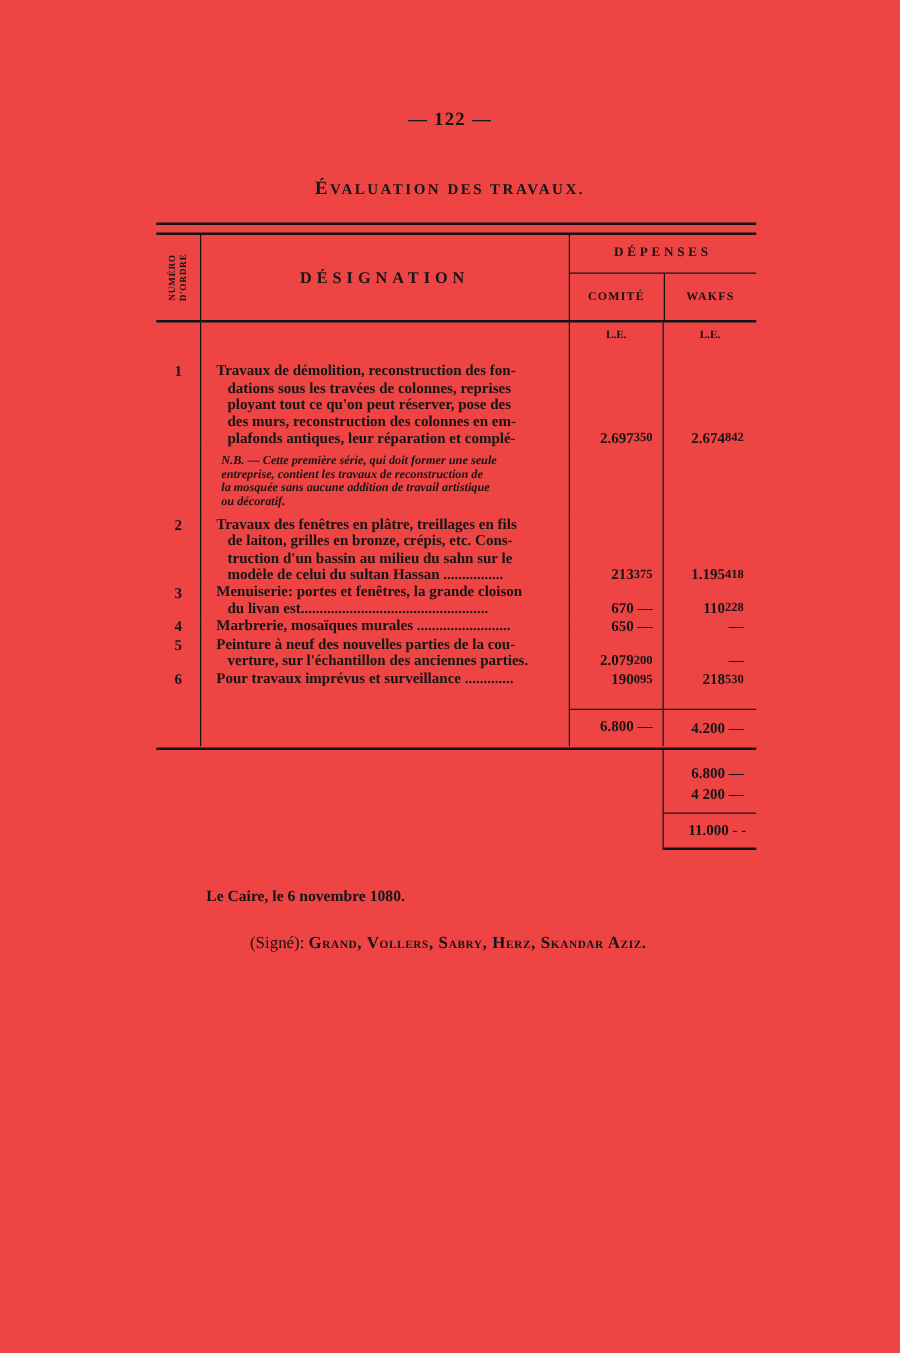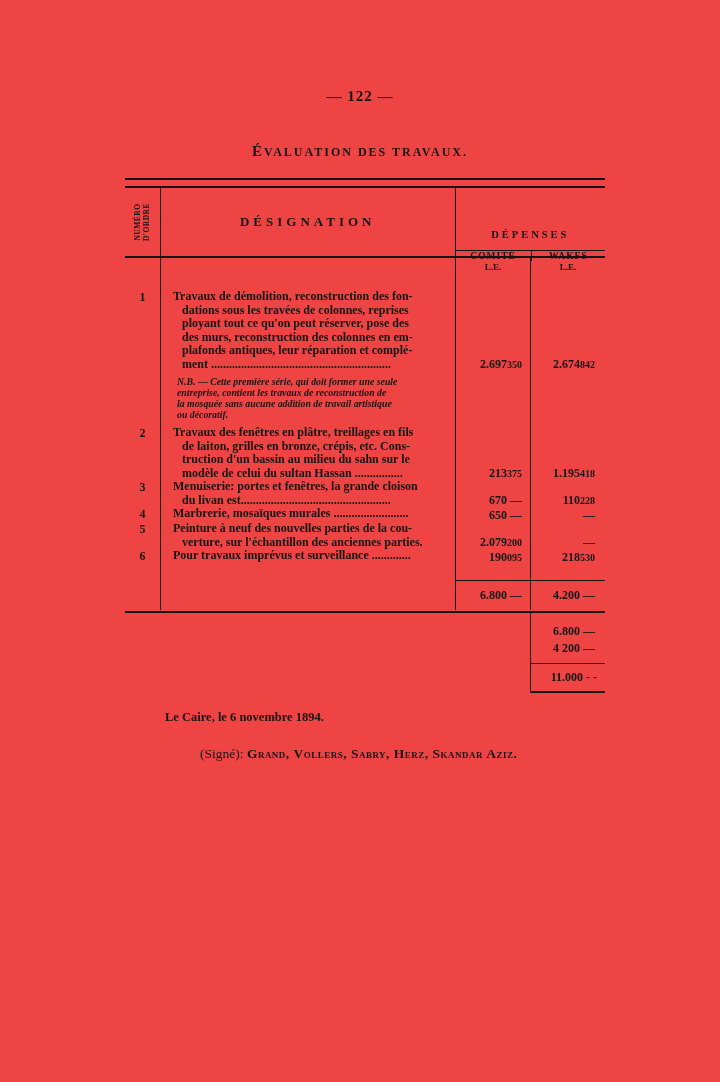--- a/index.html
+++ b/index.html
@@ -34,21 +34,21 @@
   }
   .c-desig{
     width:295px;border-right:1px solid #141414;
     display:flex;align-items:center;justify-content:center;
     font-weight:bold;font-size:13px;letter-spacing:4px;
   }
   .c-dep{width:150px;display:flex;flex-direction:column;}
   .dep-title{
     height:30px;line-height:30px;text-align:center;
     border-bottom:1px solid #141414;
-    font-weight:bold;font-size:10.5px;letter-spacing:3px;margin-top:32px;
+    font-weight:bold;font-size:10.5px;letter-spacing:3px;
   }
   .dep-cols{flex:1;display:flex;}
   .dep-com,.dep-wak{
     display:flex;align-items:center;justify-content:center;
     font-weight:bold;font-size:9.5px;letter-spacing:1px;
   }
   .dep-com{width:75px;border-right:1px solid #141414;}
   .dep-wak{flex:1;}
 
   .trow{display:flex;}
@@ -142,21 +142,20 @@
     </div>
 
     <div class="trow r1">
       <div class="n">1</div>
       <div class="d">
         <div class="ln">Travaux de démolition, reconstruction des fon-</div>
         <div class="ln cont">dations sous les travées de colonnes, reprises</div>
         <div class="ln cont">ployant tout ce qu'on peut réserver, pose des</div>
         <div class="ln cont">des murs, reconstruction des colonnes en em-</div>
         <div class="ln cont">plafonds antiques, leur réparation et complé-</div>
-        <div class="ln cont">ment ............................................................</div>
       </div>
       <div class="a">
           <span class="amt">2.697</span>
           <span class="sub">350</span>
         </div>
       <div class="w">
           <span class="amt">2.674</span>
           <span class="sub">842</span>
         </div>
     </div>
@@ -264,20 +263,20 @@
 
     <div class="summary">
       <div class="sum-pair">
         <div class="sum-line">6.800 —</div>
         <div class="sum-line">4 200 —</div>
       </div>
       <div class="sum-total">11.000 - -</div>
     </div>
   </div>
 
-  <div class="place-date">Le Caire, le 6 novembre 1894.</div>
+  <div class="place-date">Le Caire, le 6 novembre 1080.</div>
 
   <div class="signature">
     <span>(Signé):</span>
     <span class="sig-names">Grand, Vollers, Sabry, Herz, Skandar Aziz.</span>
   </div>
 
 </div>
 
 </body></html>

